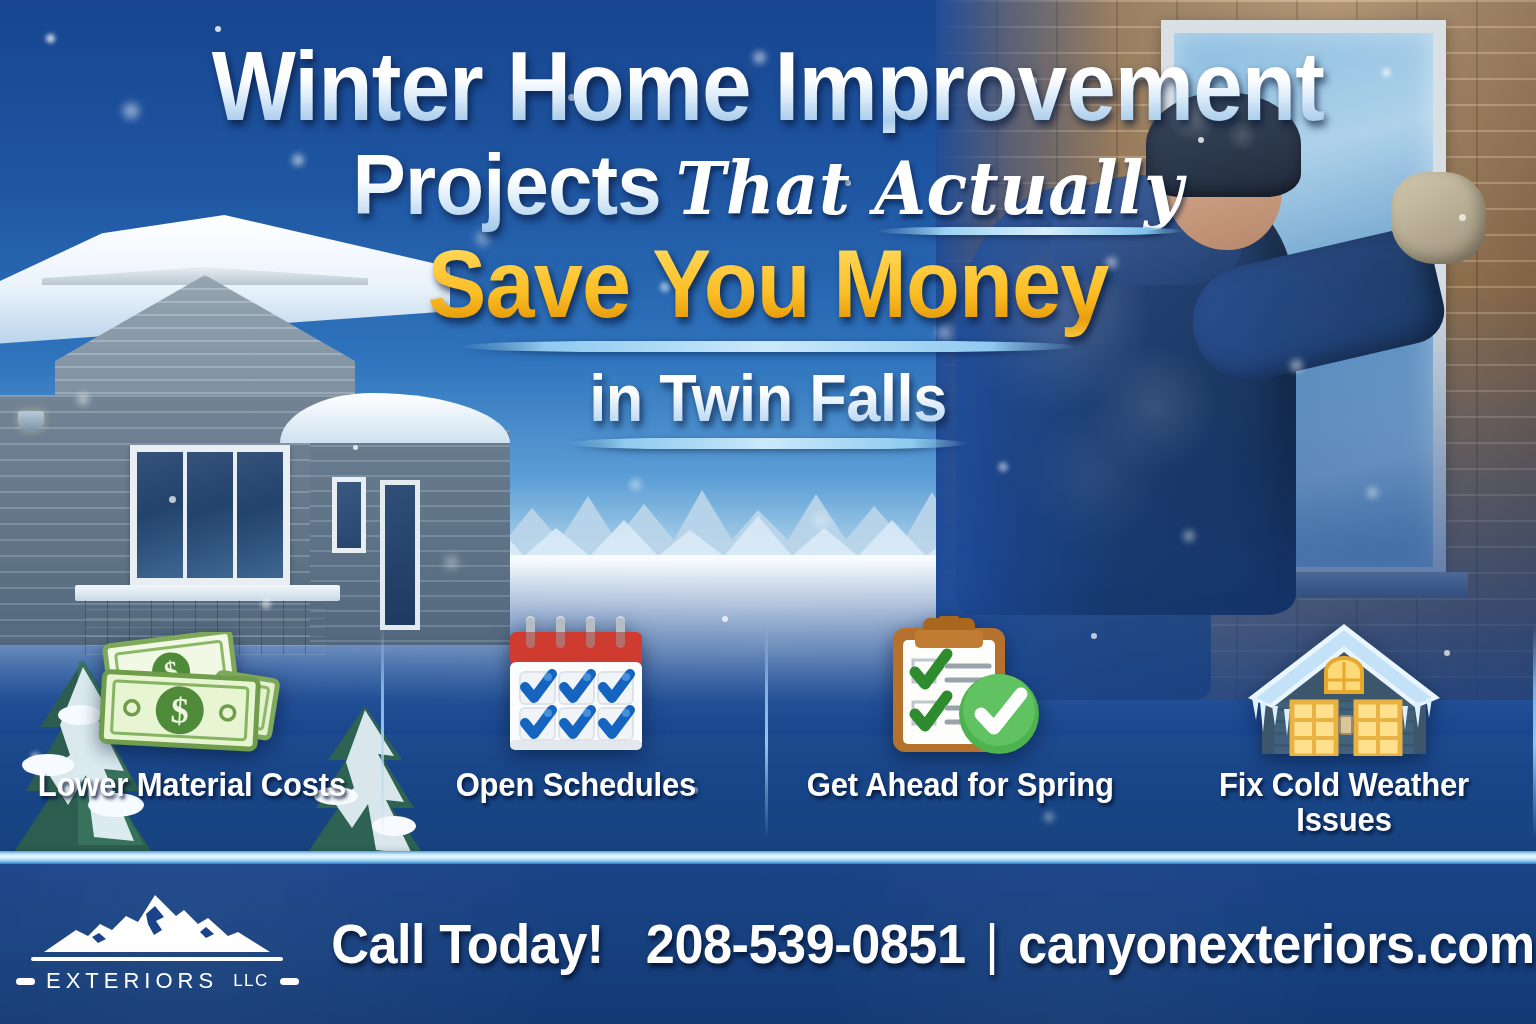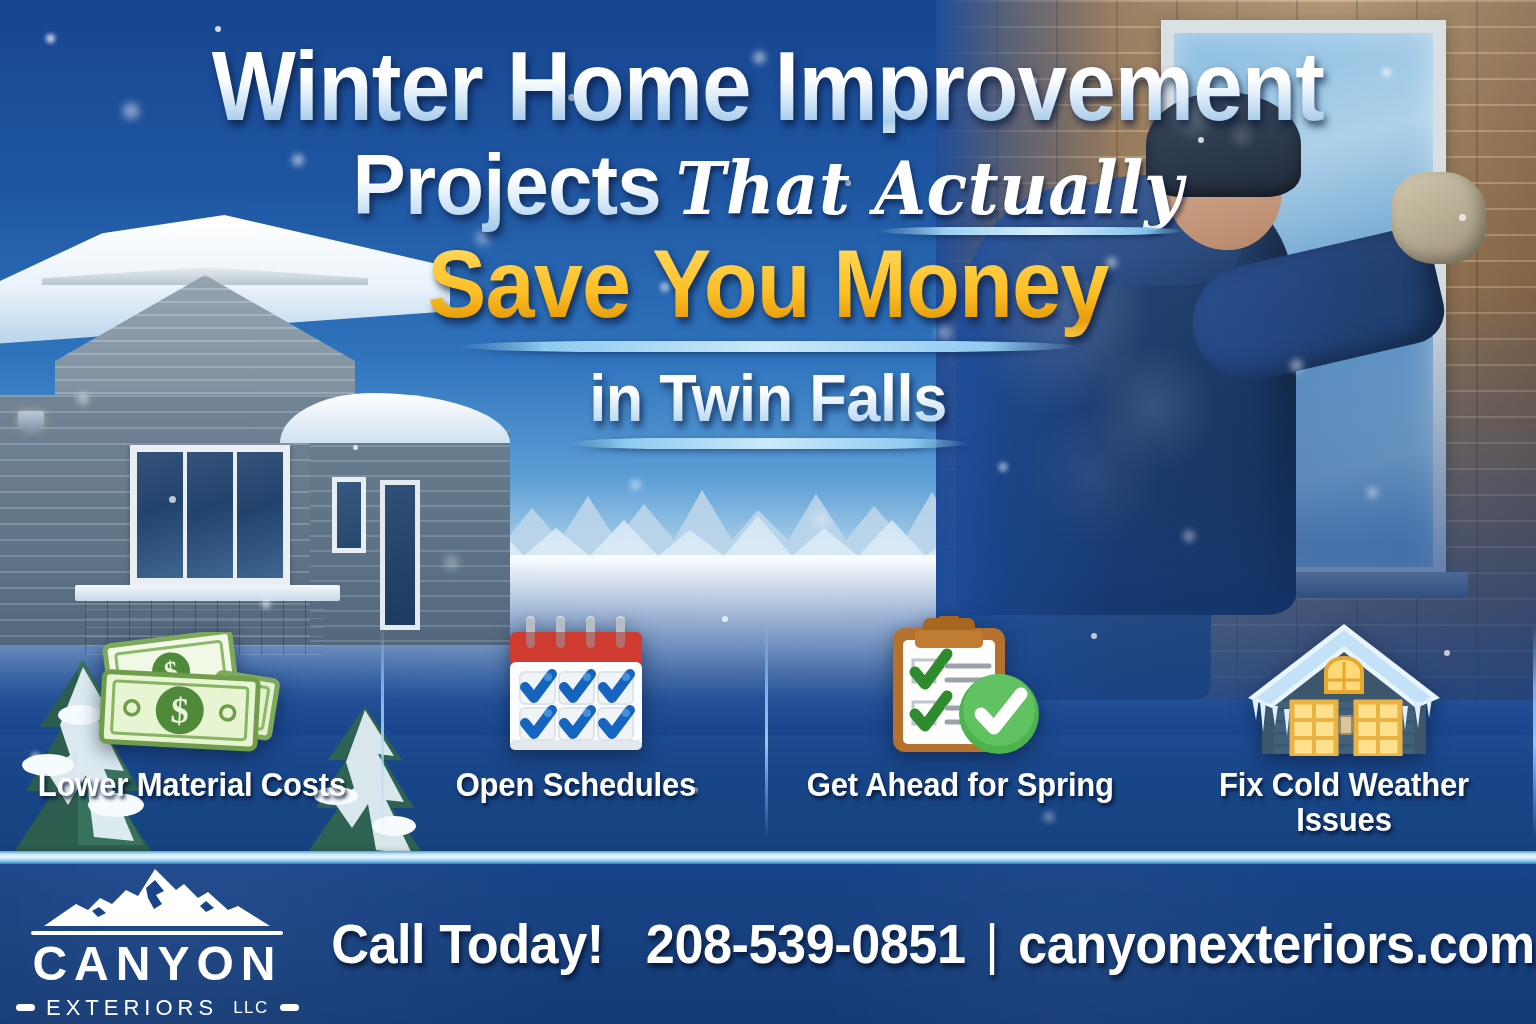--- a/index.html
+++ b/index.html
@@ -524,21 +524,20 @@
   <div class="footer">
     <div class="logo">
       <svg class="logo-mtn" viewBox="0 0 230 62">
         <path fill="#ffffff" d="M113,1 L134,22 L142,16 L156,30 L166,24 L186,42 L196,38 L228,58 L2,58 L34,36 L46,42
                  L58,30 L70,36 L84,22 L96,28 Z"></path>
         <path fill="#1a4389" d="M113,12 L122,23 L114,27 L120,36 L112,41 L106,30 L104,20 Z"></path>
         <path fill="#1a4389" d="M164,33 L172,40 L164,44 L158,38 Z"></path>
         <path fill="#1a4389" d="M57,39 L64,45 L56,49 L50,43 Z"></path>
       </svg>
       <div class="logo-rule"></div>
-      <div class="logo-name">CANYON</div>
       <div class="logo-sub-row">
         <span class="logo-dash"></span>
         <span class="logo-sub">EXTERIORS</span>
         <span class="logo-sub logo-llc">LLC</span>
         <span class="logo-dash"></span>
       </div>
     </div>
 
     <div class="contact">
       <span>Call Today!</span>

